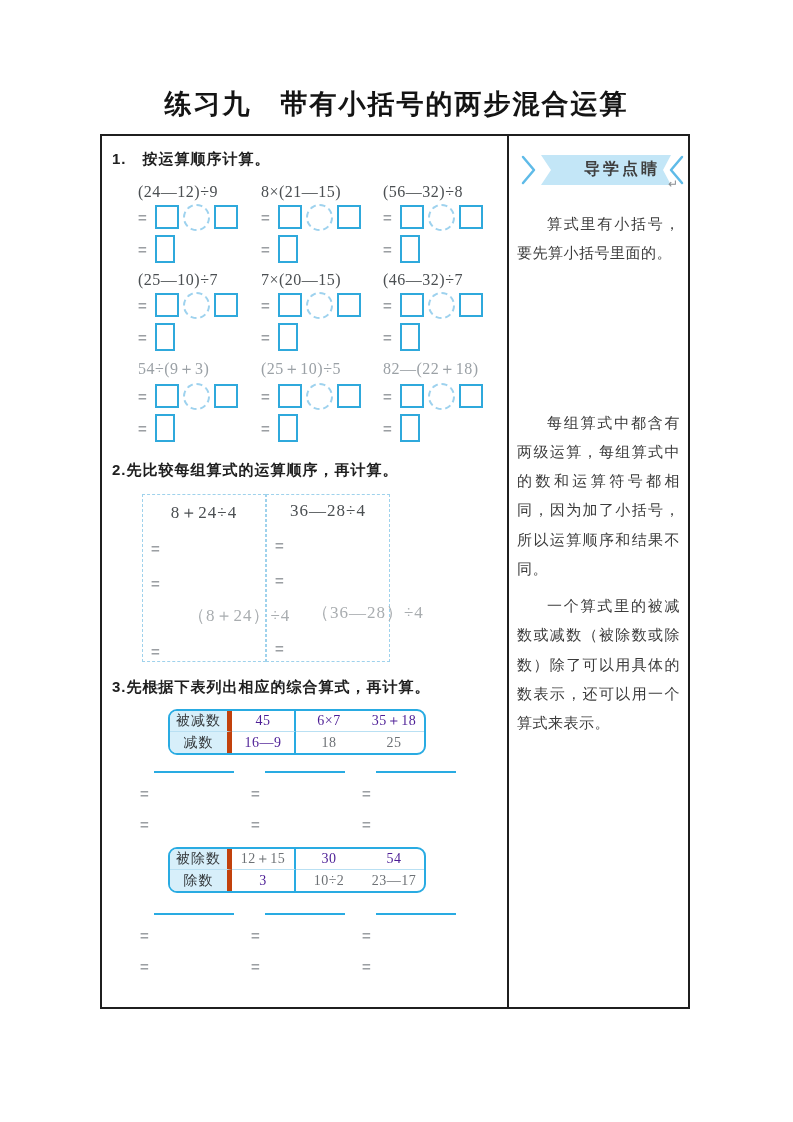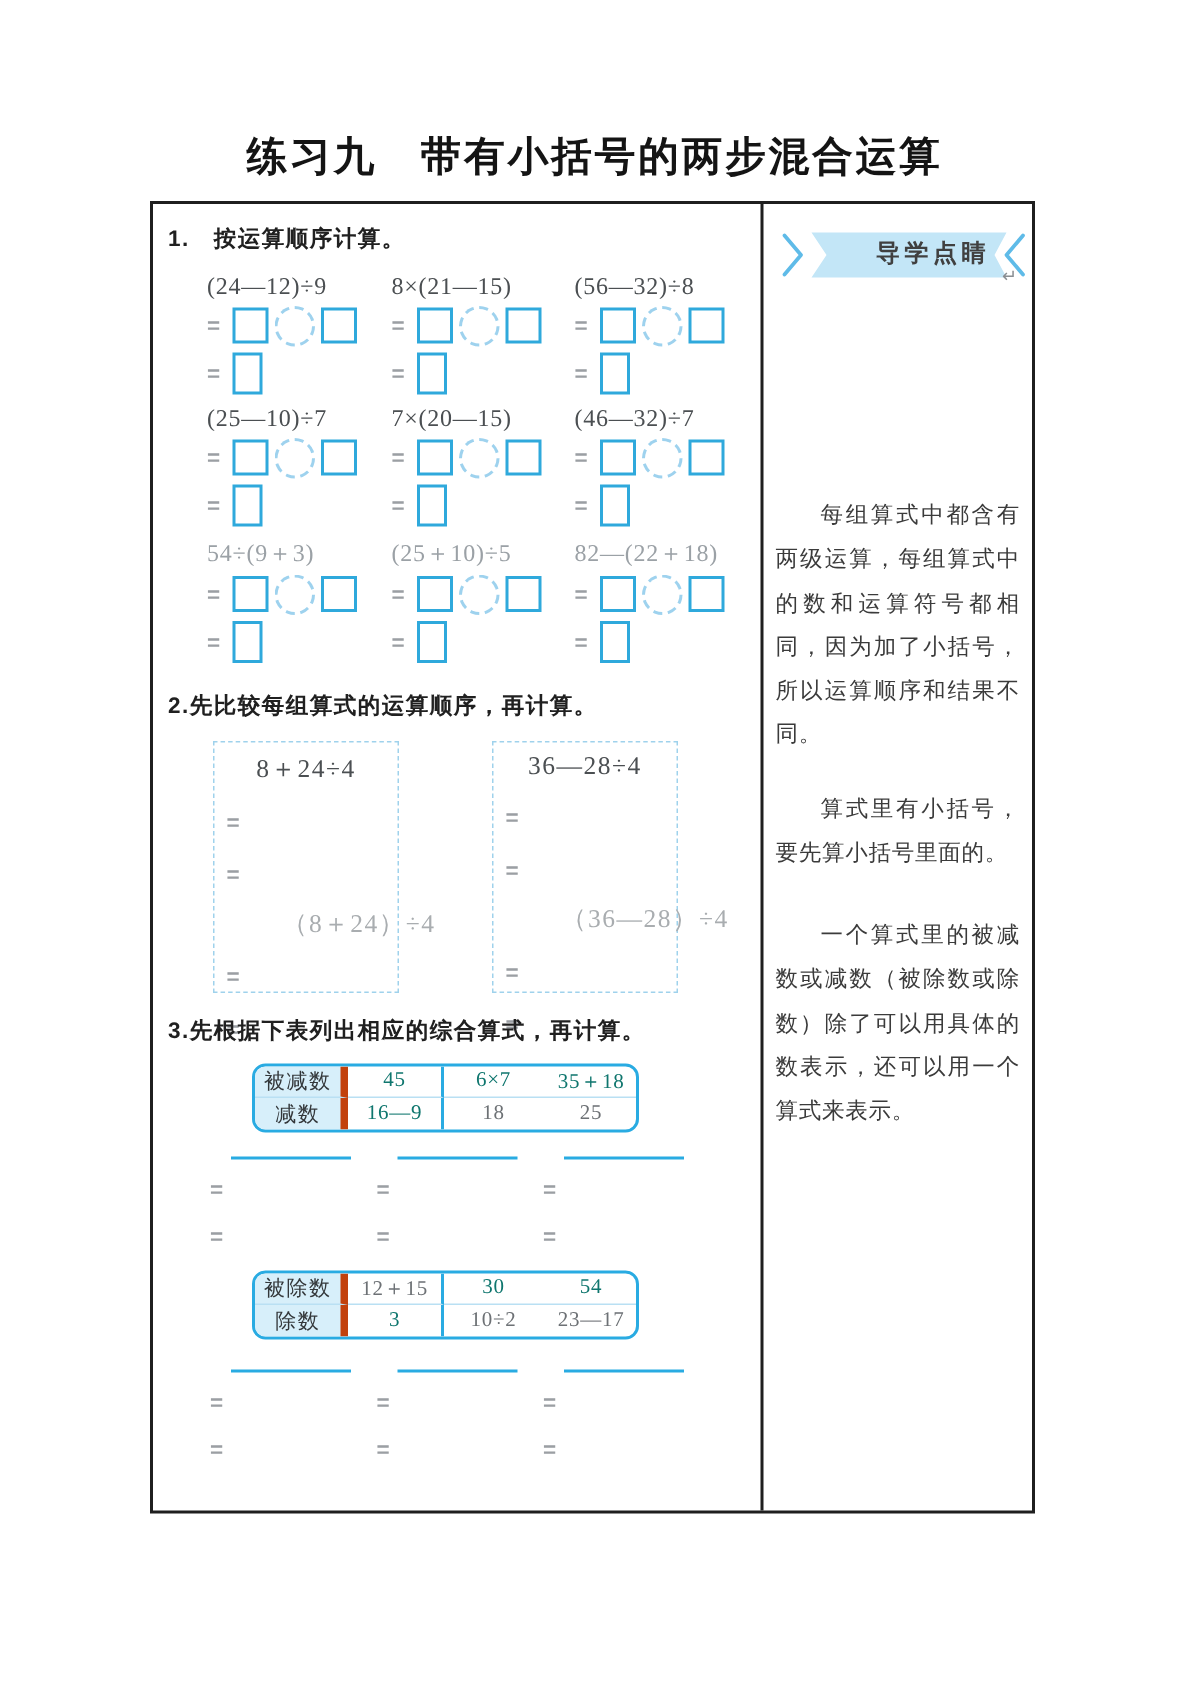--- a/index.html
+++ b/index.html
@@ -39,41 +39,41 @@
   .eq-row { display:flex; align-items:center; height:32px; }
   .eq {
     color:#9b9fa3; font-family:"Liberation Sans", sans-serif;
     font-weight:bold; font-size:15px; width:15px; flex:0 0 15px;
   }
   .sq { width:24px; height:24px; border:2px solid #2fa9dc; margin:0 2px; }
   .sq.tall { width:20px; height:28px; }
   .ci { width:27px; height:27px; border:2px dashed #9ed2ee; border-radius:50%; margin:0 2px; }
 
   
-  .q2-row { display:flex; margin:14px 0 0 30px; gap:62px; }
+  .q2-row { display:flex; margin:14px 0 0 30px; }
   .dash-box { width:124px; height:168px; border:1px dashed #9fd2ec; padding:6px 8px 0 8px; }
   .dash-box .bexpr { font-size:17px; color:#4b4f52; text-align:center; letter-spacing:1px; white-space:nowrap; }
   .dash-box .bexpr.faded { color:#a9adb0;margin-left:37px; }
   .dash-box .beq { color:#9b9fa3; font-family:"Liberation Sans", sans-serif; font-weight:bold; font-size:15px; }
   .dash-box .m1 { margin-top:16px; } .dash-box .m2 { margin-top:18px; }
   .dash-box .m3 { margin-top:12px; }
 
   
   .blue-table {
     margin:12px 0 0 56px; width:258px;
     border:2px solid #29abe2; border-radius:9px;
     display:grid; grid-template-columns:62px 64px 66px 64px;
     overflow:hidden; background:#fff;
   }
   .bt-cell {
     height:21px; display:flex; align-items:center; justify-content:center;
     font-size:14px; white-space:nowrap;
   }
   .bt-head { background:#d7effa; color:#33373a; letter-spacing:1px; border-right:5px solid #c2410c; }
-  .bt-val { color:#0f766e; letter-spacing:0.5px; }
+  .bt-val { color:#4c1d95; letter-spacing:0.5px; }
   .bt-val.dark { color:#6d7175; }
   .bt-c1 { border-right:2px solid #29abe2; }
   .bt-top { border-bottom:1px solid #b9e0f3; }
 
   .ans-row { display:flex; margin:16px 0 0 28px; }
   .ans-col { width:111px; }
   .ans-line { margin-left:14px; width:80px; height:0; border-bottom:2px solid #29abe2; }
   .ans-eq {
     color:#9b9fa3; font-family:"Liberation Sans", sans-serif; font-weight:bold; font-size:15px;
   }
@@ -85,21 +85,21 @@
   .banner-text {
     position:absolute; left:48px; top:5px; width:110px; text-align:center;
     font-family:"Liberation Sans", sans-serif; font-weight:bold; font-size:16px;
     color:#404040; letter-spacing:3px;
   }
   .return-mark { position:absolute; right:0px; bottom:-2px; color:#8a8e92; font-size:12px; }
 
   .tip { font-size:15px; line-height:1.95; letter-spacing:0.5px; color:#3b3b3b; text-indent:2em; text-align:justify; }
   .tip.p1 { margin-top:20px; }
   .tip.p2 { margin-top:140px; }
-  .tip.p3 { margin-top:26px; }
+  .tip.p3 { margin-top:8px; }
 </style>
 </head>
 <body>
 
 <div class="page-title">练习九　带有小括号的两步混合运算</div>
 
 <div class="sheet">
 
   <div class="main">
 
@@ -322,18 +322,18 @@
     <div class="banner-wrap">
       <svg class="banner-svg" width="168" height="32" viewBox="0 0 168 32">
         <polygon points="22,1 152,1 144,16 152,31 22,31 32,16" fill="#c3e6f7"></polygon>
         <polyline points="4,3 15,16 4,29" fill="none" stroke="#5fbbe8" stroke-width="2.5" stroke-linecap="round" stroke-linejoin="round"></polyline>
         <polyline points="163,3 152,16 163,29" fill="none" stroke="#5fbbe8" stroke-width="2.5" stroke-linecap="round" stroke-linejoin="round"></polyline>
       </svg>
       <div class="banner-text">导学点睛</div>
       <div class="return-mark">↵</div>
     </div>
 
+    <p class="tip p1">算式里有小括号，要先算小括号里面的。</p>
     <p class="tip p2">每组算式中都含有两级运算，每组算式中的数和运算符号都相同，因为加了小括号，所以运算顺序和结果不同。</p>
-    <p class="tip p1">算式里有小括号，要先算小括号里面的。</p>
     <p class="tip p3">一个算式里的被减数或减数（被除数或除数）除了可以用具体的数表示，还可以用一个算式来表示。</p>
 
   </div>
 </div>
 
 </body></html>

